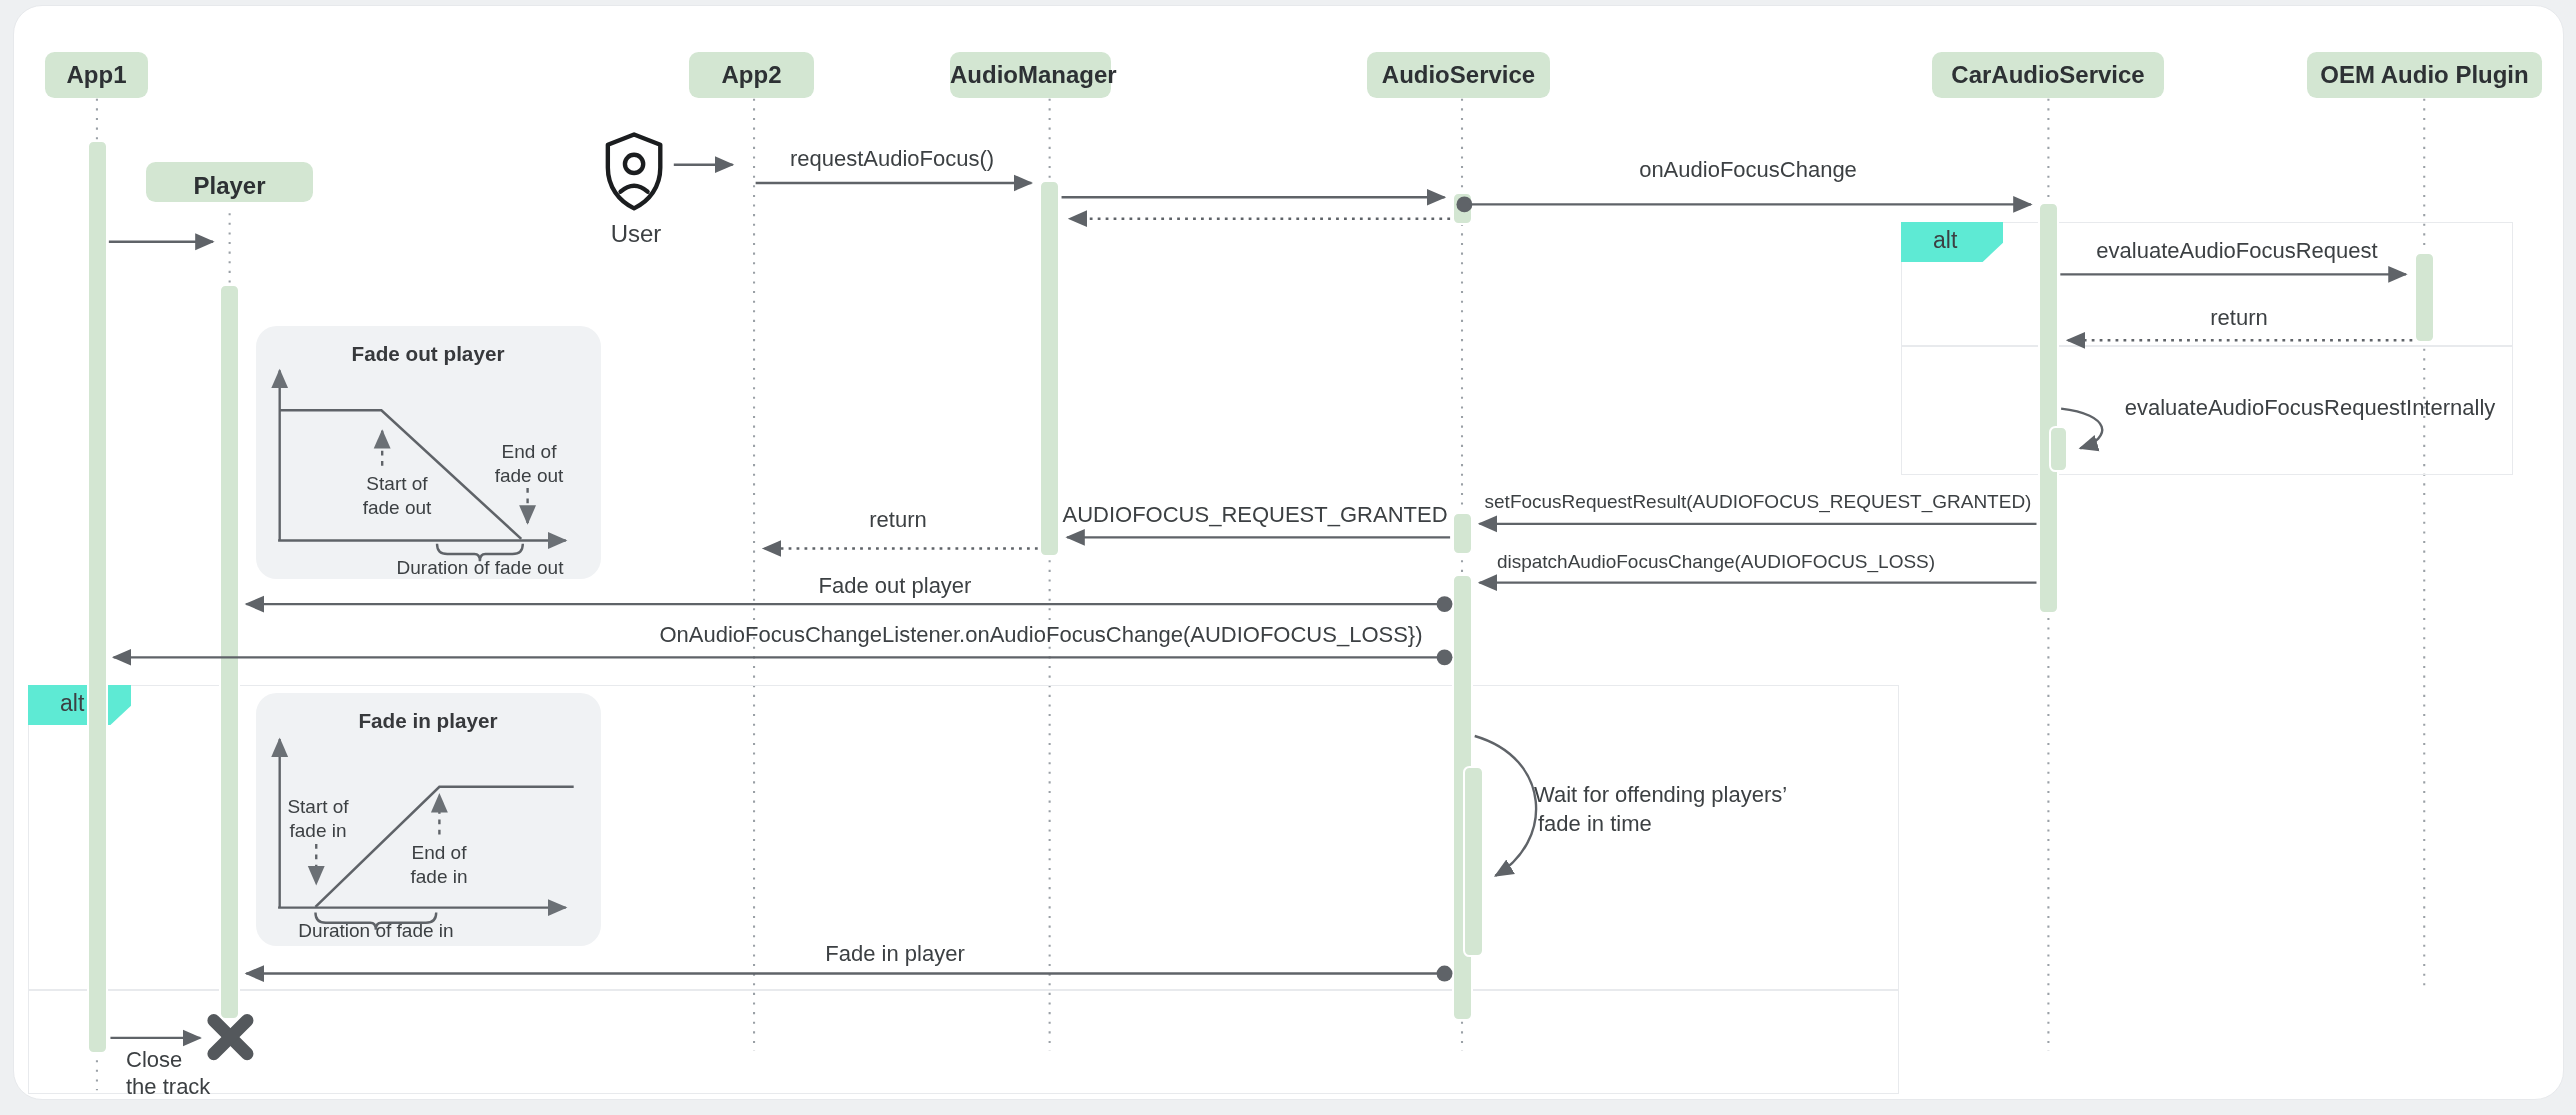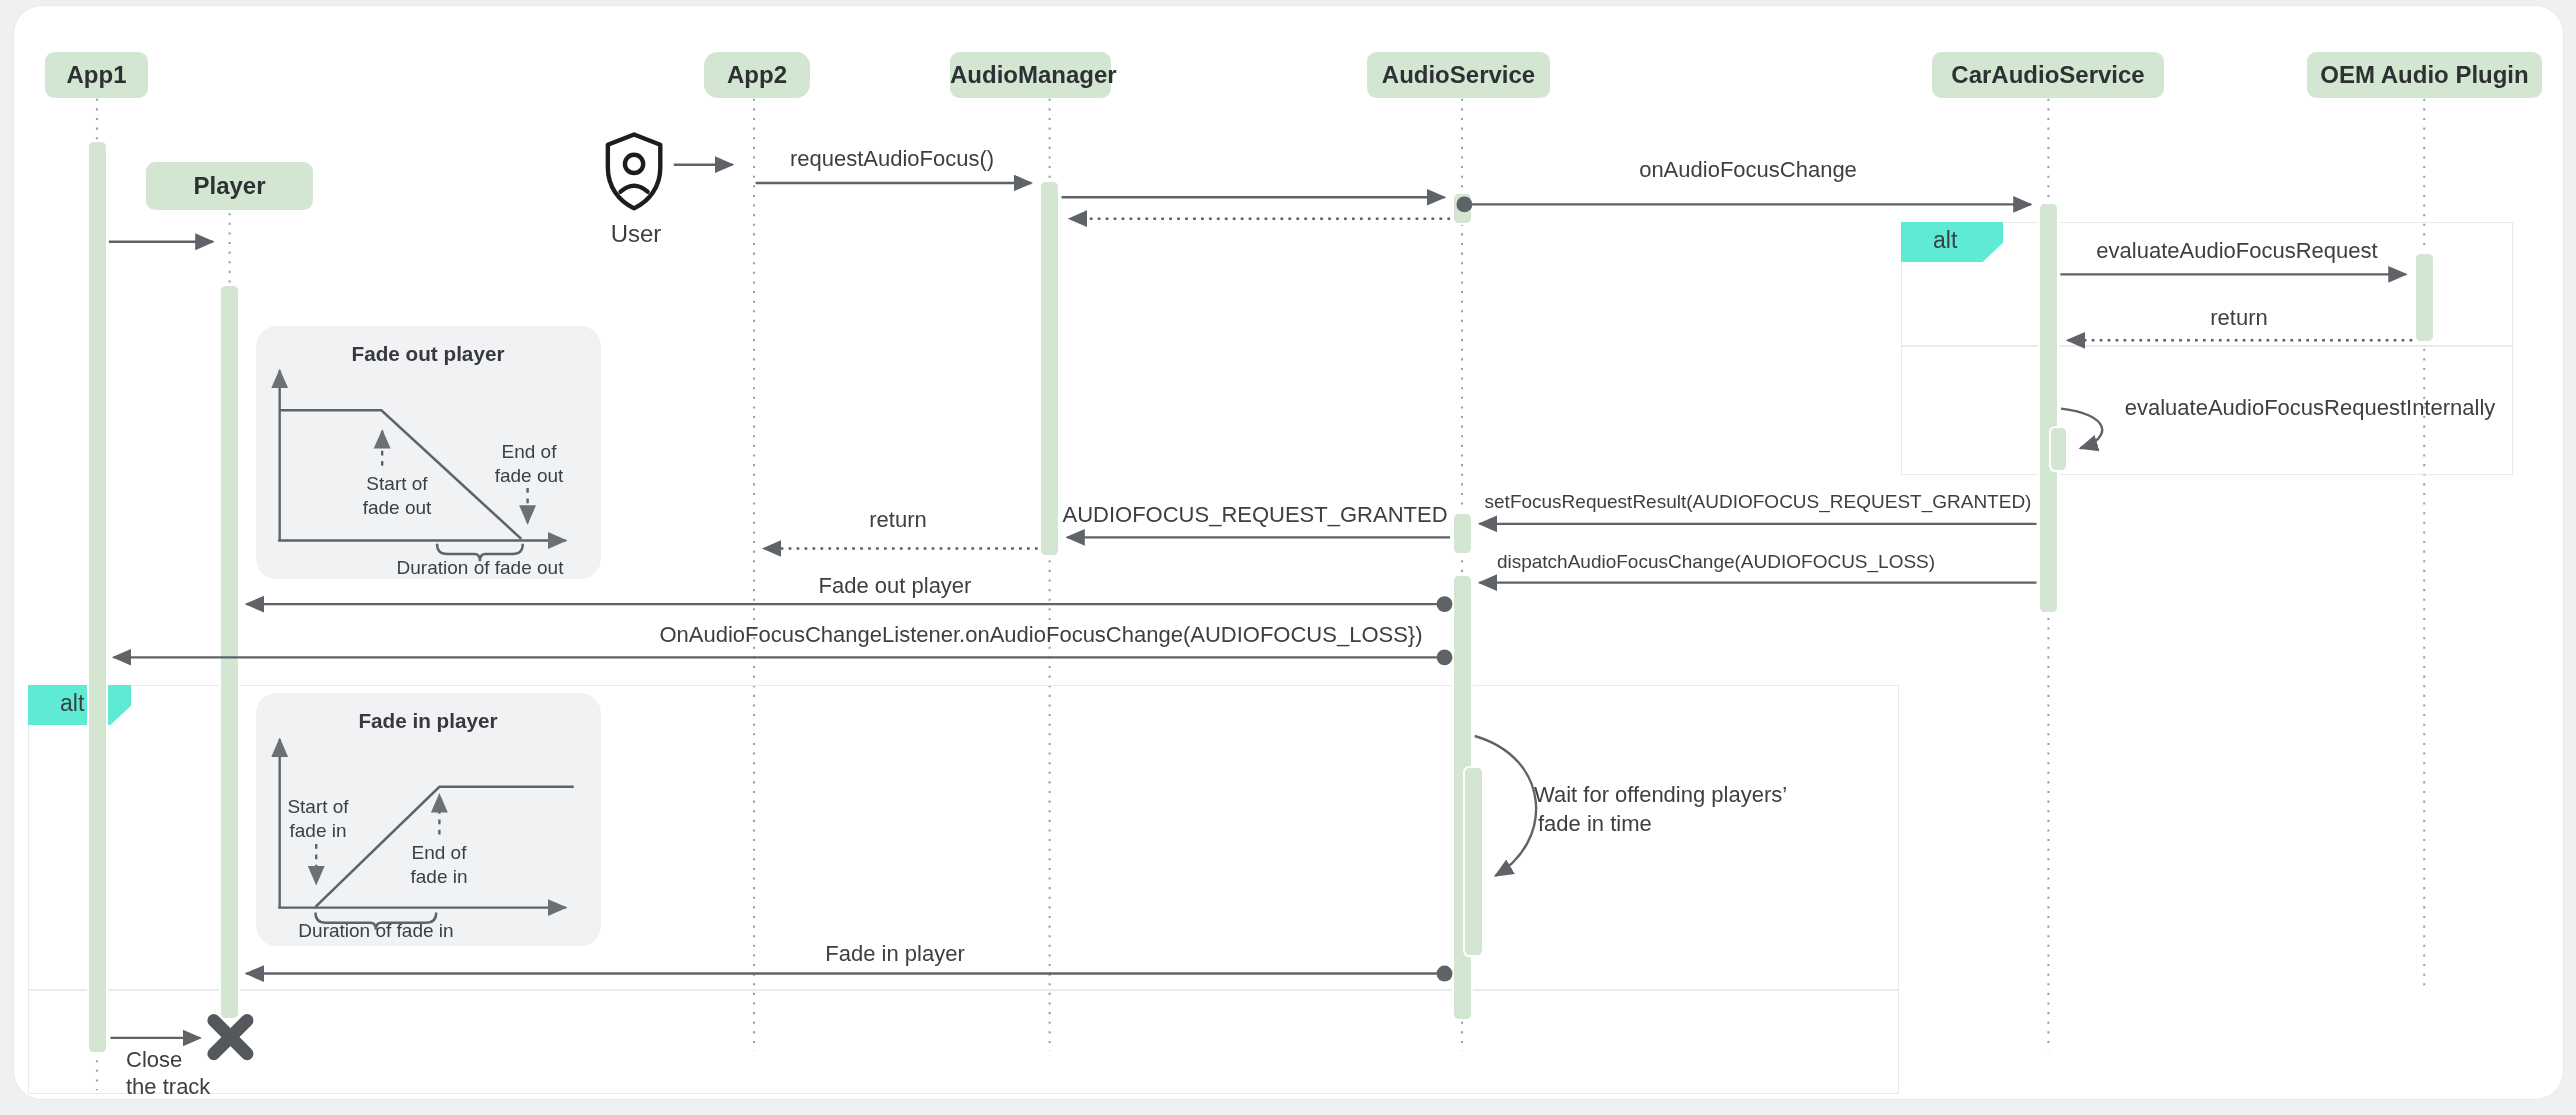--- a/index.html
+++ b/index.html
@@ -15,21 +15,21 @@
     position:absolute;left:12.7px;top:4.8px;width:2551px;height:1095px;
     background:#ffffff;border-radius:29px;border:0.8px solid #e7e9ec;
     box-sizing:border-box;
   }
   svg.layer{position:absolute;left:0;top:0;width:2576px;height:1116px;pointer-events:none;}
   .phead{
     position:absolute;height:46px;line-height:46px;top:52px;
     background:#d3e6d2;border-radius:9.5px;text-align:center;
     font-size:24px;font-weight:bold;color:#2d3134;white-space:nowrap;
   }
-  .phead.sub{top:162px;height:48px;line-height:48px;}
+  .phead.sub{top:162px;height:40px;line-height:48px;}
   .act{
     position:absolute;background:#d3e6d2;border:2px solid #ffffff;
     border-radius:6.4px;box-sizing:border-box;width:20.7px;
   }
   .frag{position:absolute;border:1.6px solid #e8eaed;box-sizing:border-box;background:transparent;}
   .frag-divider{position:absolute;height:1.6px;background:#e8eaed;}
   .alt-tab{
     position:absolute;background:#5eead4;
     clip-path:polygon(0 0,100% 0,100% 52%,80% 100%,0 100%);
     font-size:23px;color:#3c4043;
@@ -175,21 +175,21 @@
       <line x1="352" y1="1142" x2="352" y2="930" stroke-width="3" marker-end="url(#ahg)"></line>
       <line x1="350" y1="1142" x2="712" y2="1142" stroke-width="3" marker-end="url(#ahg)"></line>
       <polyline points="397,1141 553,990 722,990" stroke-width="3.2"></polyline>
       <line x1="398" y1="1062" x2="398" y2="1112" stroke-width="3" stroke-dasharray="6 7" marker-end="url(#ahg)"></line>
       <line x1="553" y1="1050" x2="553" y2="1000" stroke-width="3" stroke-dasharray="6 7" marker-end="url(#ahg)"></line>
       <path d="M397,1148 Q397,1161 410,1161 L466,1161 Q473,1161 473,1170 Q473,1161 480,1161 L536,1161 Q549,1161 549,1148" stroke-width="3"></path>
     </g>
   </svg>
 
   <div class="phead" style="left:45px;width:103px;">App1</div>
-  <div class="phead" style="left:704px;width:106px;border-radius:14px;">App2</div>
+  <div class="phead" style="left:689px;width:125px;">App2</div>
   <div class="phead" style="left:950px;width:161px;">AudioManager</div>
   <div class="phead" style="left:1367px;width:183px;">AudioService</div>
   <div class="phead" style="left:1932px;width:232px;">CarAudioService</div>
   <div class="phead" style="left:2307px;width:235px;">OEM Audio Plugin</div>
   <div class="phead sub" style="left:146px;width:167px;">Player</div>
 
   <div class="msg" style="left:636px;top:220px;font-size:24px;">User</div>
   <div class="msg" style="left:892px;top:146px;">requestAudioFocus()</div>
   <div class="msg" style="left:1748px;top:157px;text-align:right;">onAudioFocusChange</div>
   <div class="msg" style="left:2237px;top:238px;">evaluateAudioFocusRequest</div>

